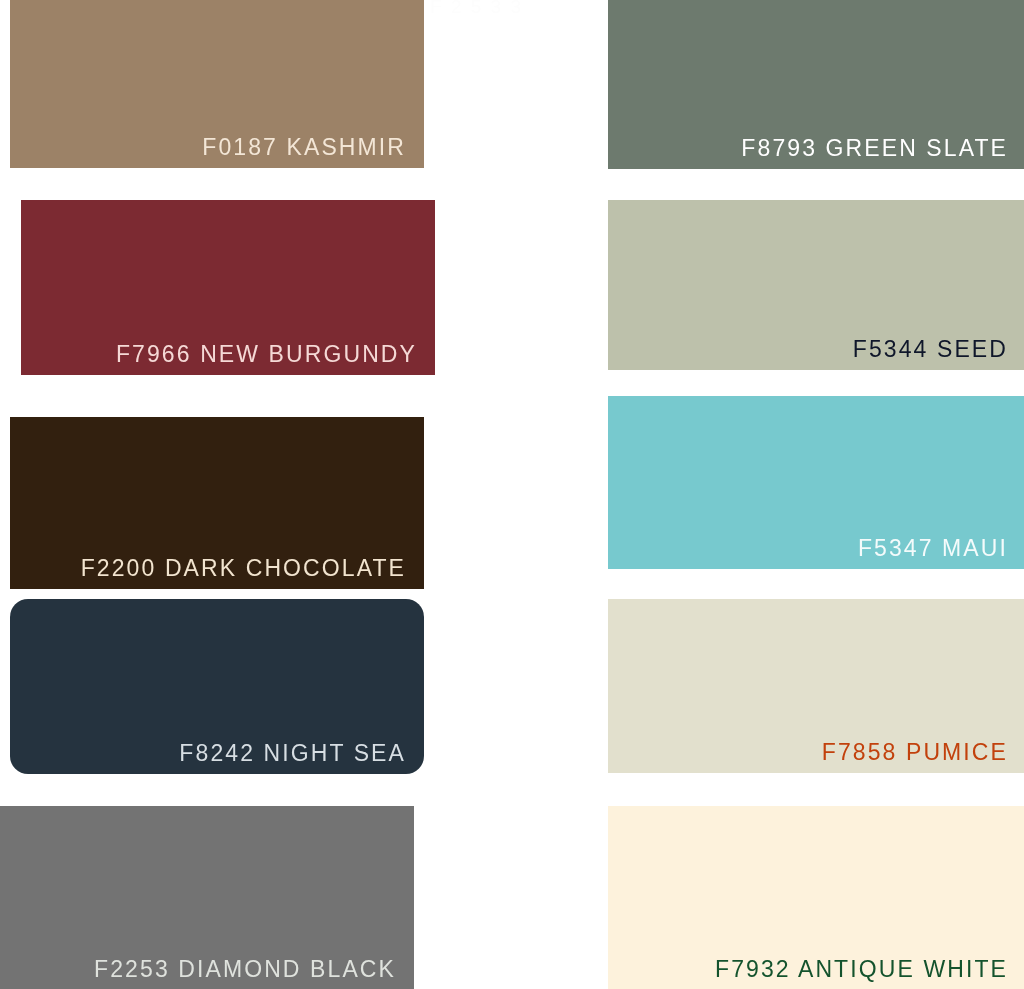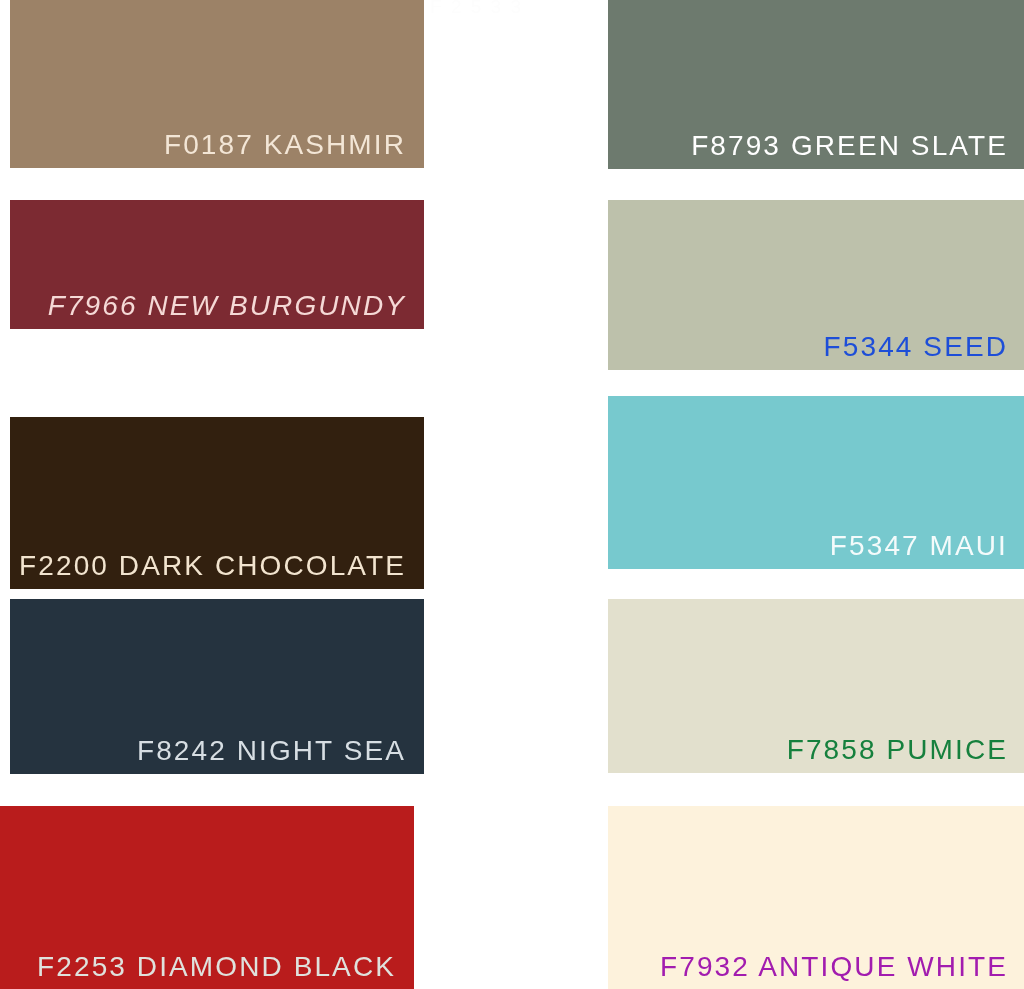--- a/index.html
+++ b/index.html
@@ -24,21 +24,21 @@
   .swatch {
     position: absolute;
     box-sizing: border-box;
     display: block;
     overflow: hidden;
   }
   .swatch-label {
     position: absolute;
     right: 18px;
     bottom: 9px;
-    font-size: 28px;
+    font-size: 23px;
     font-weight: 300;
     letter-spacing: 2.1px;
     white-space: nowrap;
     text-transform: uppercase;
     line-height: 1.0;
     font-family: "Liberation Sans", "DejaVu Sans", sans-serif;
   }
   
   .ghost-text {
     position: absolute;
@@ -57,45 +57,45 @@
 <body>
 
 <div id="page-root" style="background: rgb(255, 255, 255);">
 
   <div class="ghost-text">F 2 5 3 3</div>
 
   <div>
     <div class="swatch" style="left: 10px; top: -2px; width: 414px; height: 170px; background: rgb(156, 130, 103);">
       <span class="swatch-label" style="color: rgb(243, 230, 214);">F0187 KASHMIR</span>
     </div>
-    <div class="swatch" style="left: 10px; top: 200px; width: 414px; height: 129px; background: rgb(124, 42, 50); font-style: italic;">
+    <div class="swatch" style="left: 21px; top: 200px; width: 414px; height: 175px; background: rgb(124, 42, 50);">
       <span class="swatch-label" style="color: rgb(245, 217, 214);">F7966 NEW BURGUNDY</span>
     </div>
     <div class="swatch" style="left: 10px; top: 397px; width: 414px; height: 172px; background: rgb(50, 32, 15); margin-top: 20px;">
       <span class="swatch-label" style="color: rgb(242, 228, 207);">F2200 DARK CHOCOLATE</span>
     </div>
-    <div class="swatch" style="left: 10px; top: 599px; width: 414px; height: 175px; background: rgb(37, 51, 63);">
+    <div class="swatch" style="left: 10px; top: 599px; width: 414px; height: 175px; background: rgb(37, 51, 63); border-radius: 18px;">
       <span class="swatch-label" style="color: rgb(215, 222, 227);">F8242 NIGHT SEA</span>
     </div>
-    <div class="swatch" style="left: 0px; top: 806px; width: 414px; height: 184px; background: #b91c1c;">
+    <div class="swatch" style="left: 0px; top: 806px; width: 414px; height: 184px; background: #737373;">
       <span class="swatch-label" style="color: rgb(223, 226, 221);">F2253 DIAMOND BLACK</span>
     </div>
   </div>
 
   <div>
     <div class="swatch" style="left: 608px; top: -2px; width: 418px; height: 171px; background: rgb(109, 122, 110);">
       <span class="swatch-label" style="color: #ffffff;">F8793 GREEN SLATE</span>
     </div>
     <div class="swatch" style="left: 608px; top: 200px; width: 418px; height: 170px; background: rgb(189, 193, 171);">
-      <span class="swatch-label" style="color: #1d4ed8;">F5344 SEED</span>
+      <span class="swatch-label" style="color: #0f172a;">F5344 SEED</span>
     </div>
     <div class="swatch" style="left: 608px; top: 396px; width: 418px; height: 173px; background: rgb(119, 201, 206);">
       <span class="swatch-label" style="color: rgb(244, 251, 251); margin-top: 31px;">F5347 MAUI</span>
     </div>
     <div class="swatch" style="left: 608px; top: 599px; width: 418px; height: 174px; background: rgb(226, 224, 205);">
-      <span class="swatch-label" style="color: #15803d;">F7858 PUMICE</span>
+      <span class="swatch-label" style="color: #c2410c;">F7858 PUMICE</span>
     </div>
     <div class="swatch" style="left: 608px; top: 806px; width: 418px; height: 184px; background: rgb(253, 242, 220);">
-      <span class="swatch-label" style="color: #a21caf;">F7932 ANTIQUE WHITE</span>
+      <span class="swatch-label" style="color: #14532d;">F7932 ANTIQUE WHITE</span>
     </div>
   </div>
 
 </div>
 
 </body></html>

